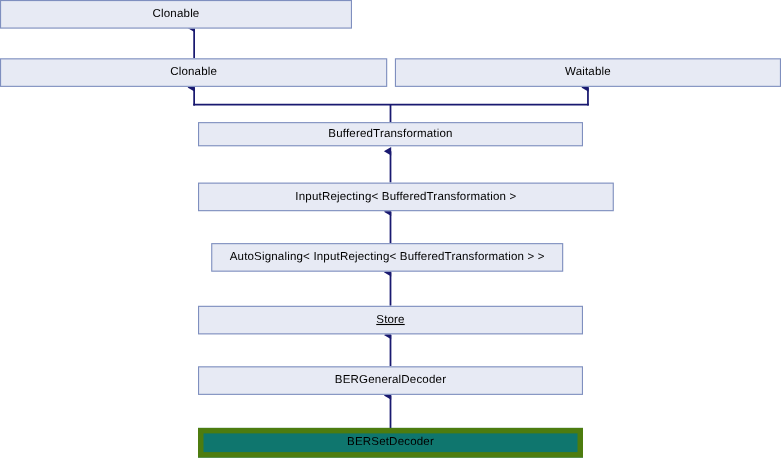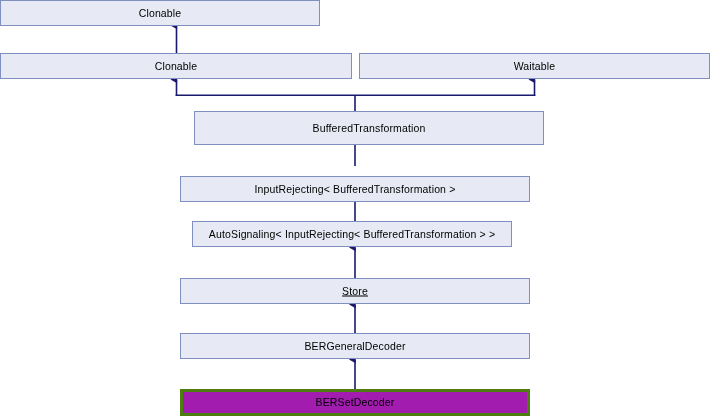--- a/index.html
+++ b/index.html
@@ -29,22 +29,22 @@
     display: flex;
     align-items: center;
     justify-content: center;
     font-size: 10.5px;
     line-height: 1;
     color: #000000;
     letter-spacing: 0.15px;
     white-space: nowrap;
   }
   .node.current {
-    background: #a21caf;
-    border: 3px solid #4d7c0f;
+    background: #0f766e;
+    border: 5px solid #4d7c0f;
   }
   .node .label {
     display: block;
     padding: 0 4px;
     transform: translateY(-0.5px);
   }
   .edge-layer {
     position: absolute;
     left: 0;
     top: 0;
@@ -100,24 +100,24 @@
   <div id="nodes">
       <div class="node" style="left: 0px; top: 0px; width: 320px; height: 26px;">
         <span class="label">Clonable</span>
       </div>
       <div class="node" style="left: 0px; top: 53px; width: 352px; height: 26px;">
         <span class="label">Clonable</span>
       </div>
       <div class="node" style="left: 359px; top: 53px; width: 351px; height: 26px; justify-content: center;">
         <span class="label">Waitable</span>
       </div>
-      <div class="node" style="left: 180px; top: 111px; width: 350px; height: 34px; margin-left: 14px;">
+      <div class="node" style="left: 180px; top: 111px; width: 350px; height: 22px;">
         <span class="label">BufferedTransformation</span>
       </div>
-      <div class="node" style="left: 180px; top: 176px; width: 350px; height: 26px;">
+      <div class="node" style="left: 180px; top: 166px; width: 378px; height: 26px;">
         <span class="label">InputRejecting&lt; BufferedTransformation &gt;</span>
       </div>
       <div class="node" style="left: 192px; top: 221px; width: 320px; height: 26px;">
         <span class="label">AutoSignaling&lt; InputRejecting&lt; BufferedTransformation &gt; &gt;</span>
       </div>
       <div class="node" style="left: 180px; top: 278px; width: 350px; height: 26px; text-decoration: underline;">
         <span class="label">Store</span>
       </div>
       <div class="node" style="left: 180px; top: 333px; width: 350px; height: 26px; text-align: center;">
         <span class="label">BERGeneralDecoder</span>

